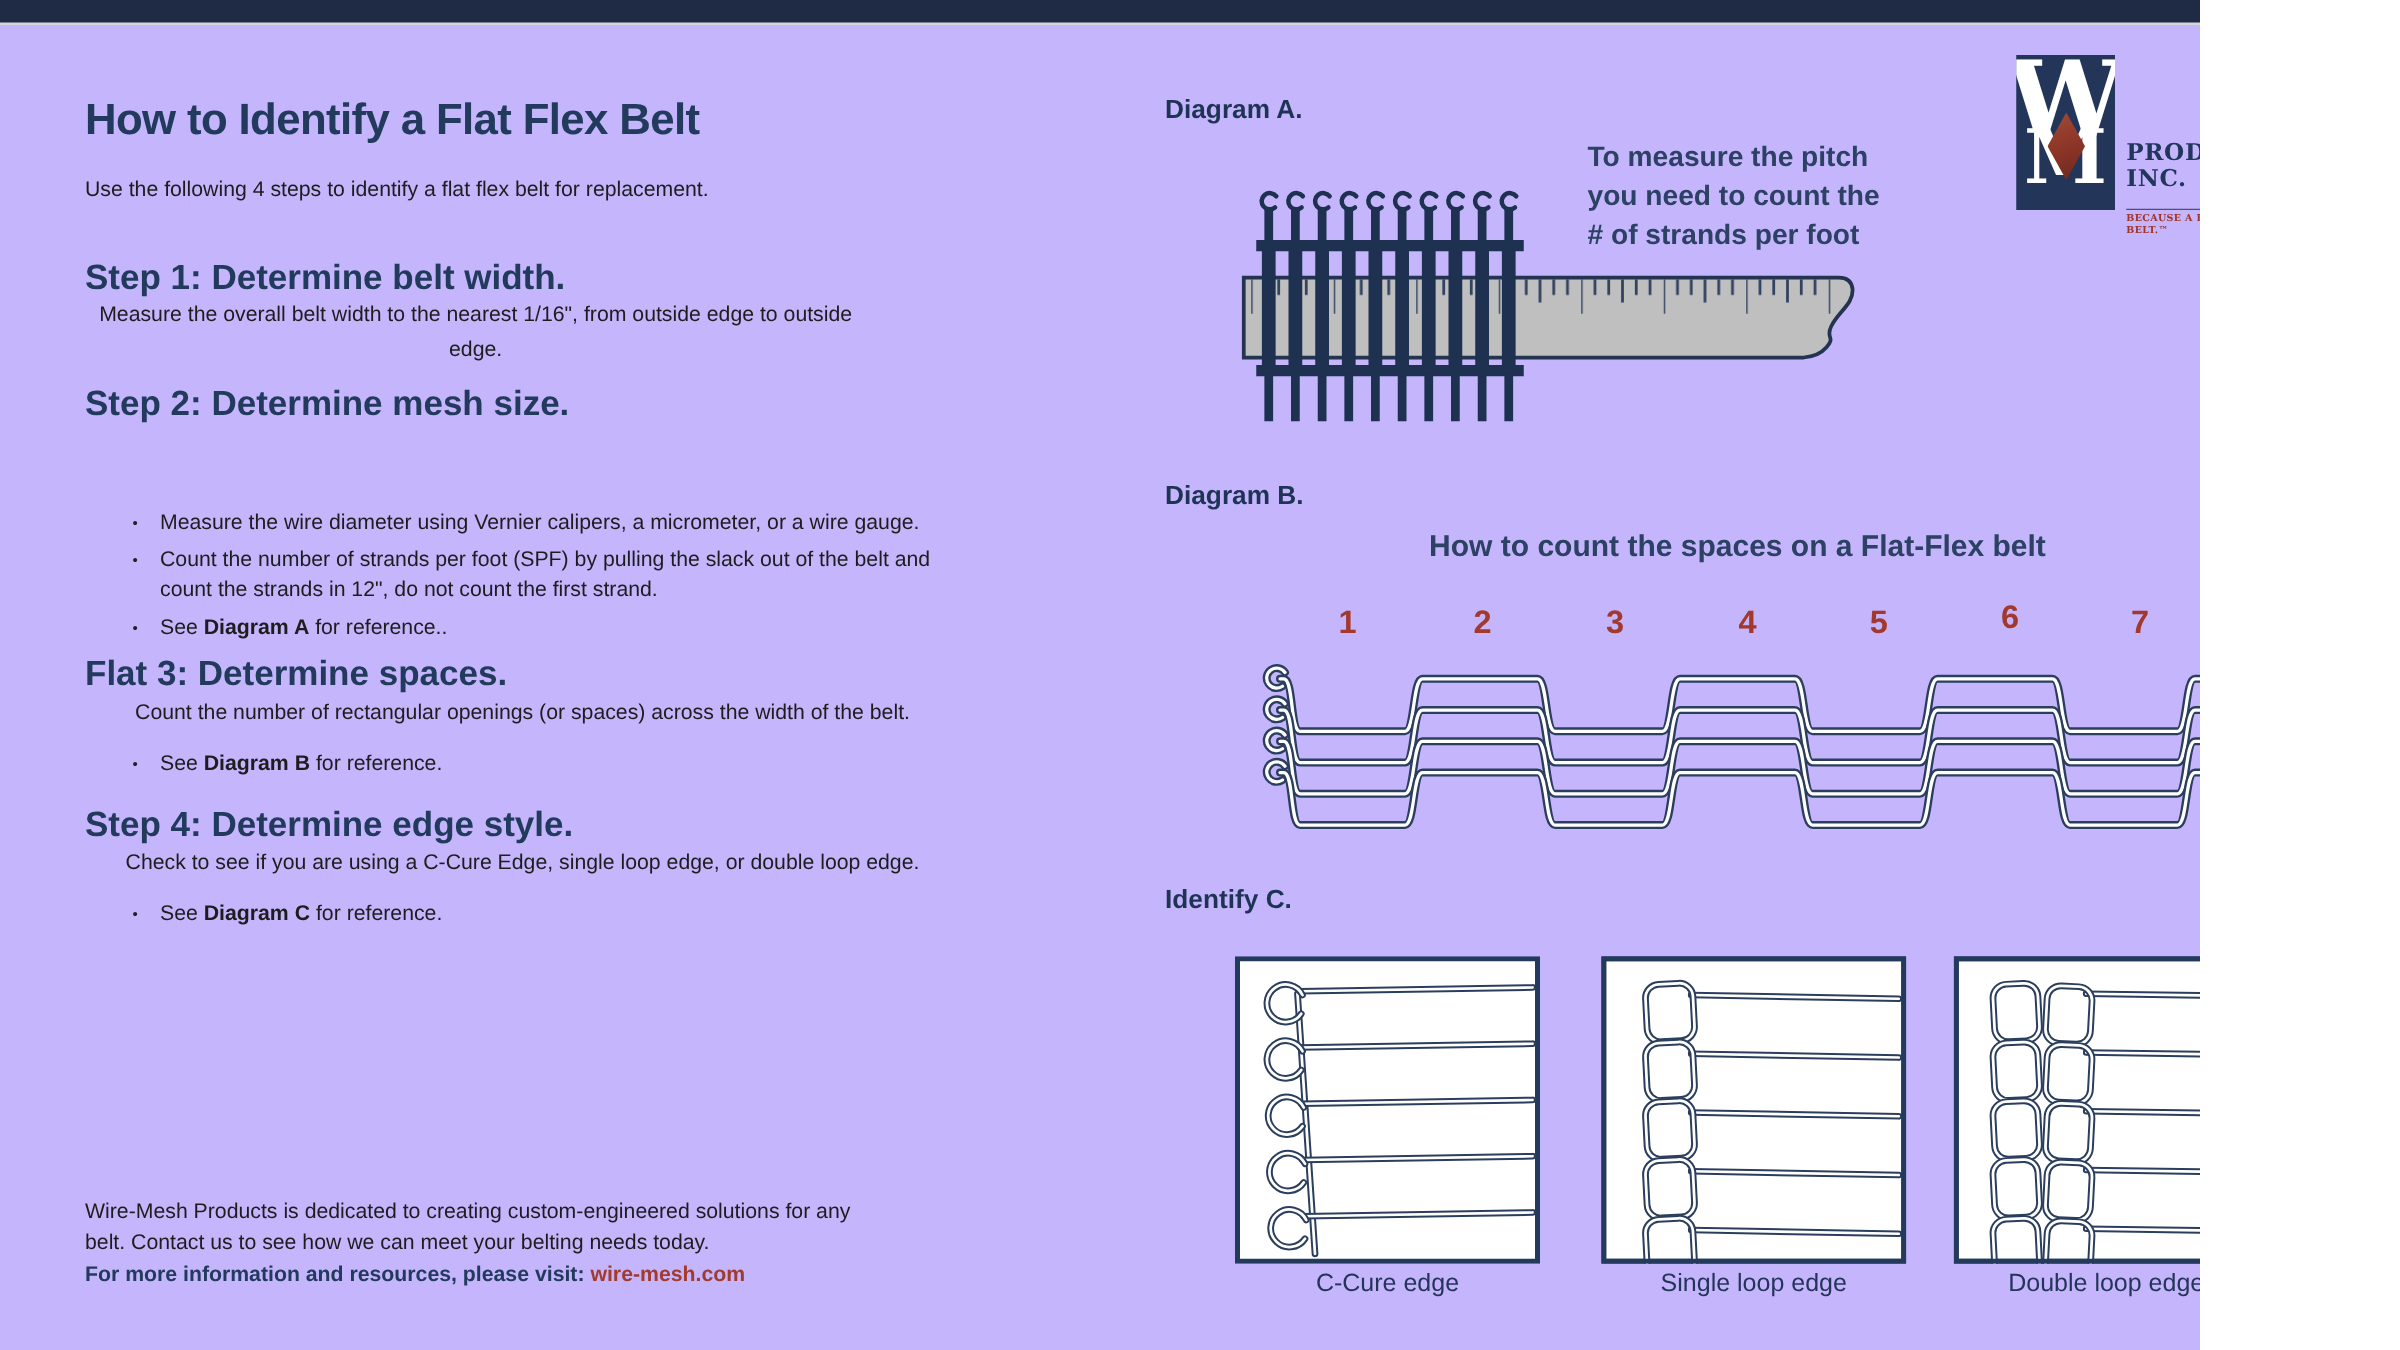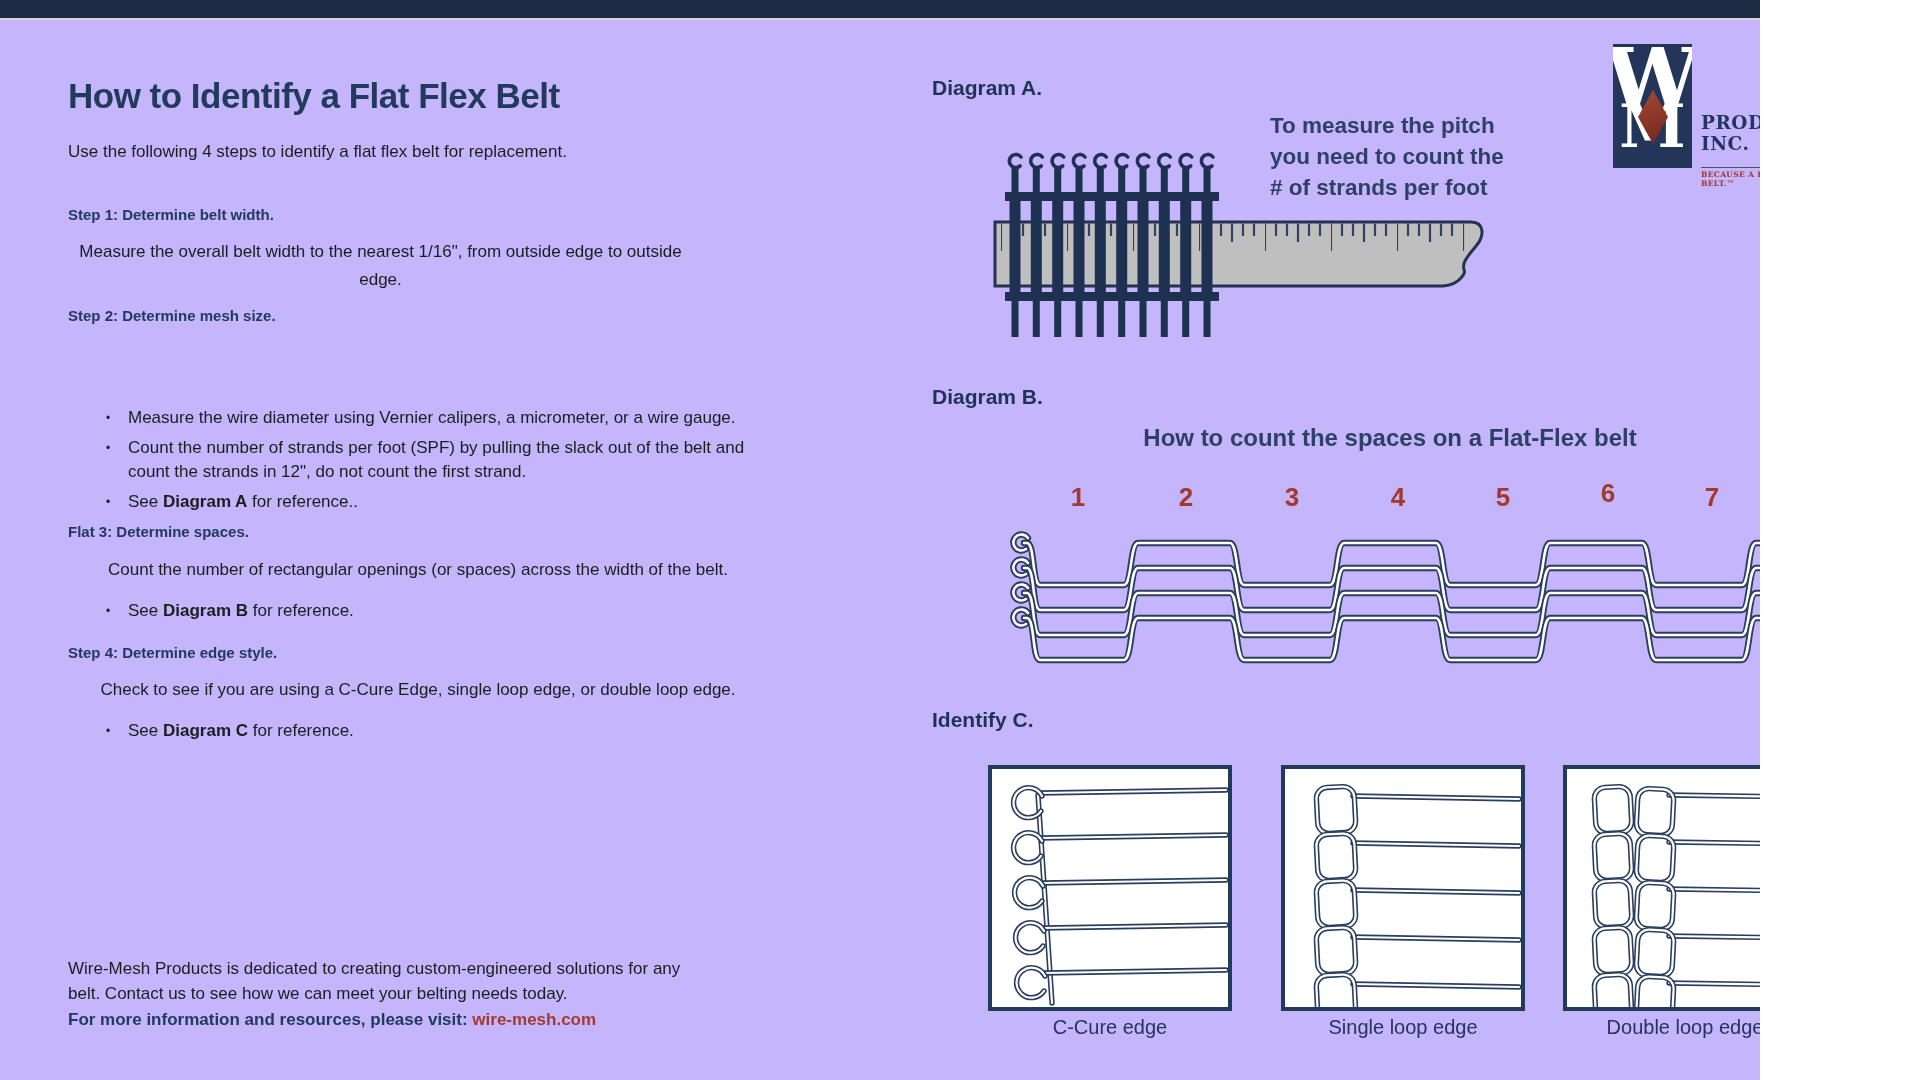--- a/index.html
+++ b/index.html
@@ -7,21 +7,21 @@
   #page {
     position:relative; width:1760px; height:1080px; overflow:hidden;
     background:#c4b5fd; font-family:"Liberation Sans", sans-serif; color:#1d1d1d;
   }
   .abs { position:absolute; }
   #top-bar { left:0; top:0; width:1920px; height:20px; background:#1f2a44; border-bottom:2px solid #d4d6da; }
 
   
   #page-title { left:68px; top:76px; font-size:35px; font-weight:bold; color:#223a5c; letter-spacing:-0.5px; }
   #intro { left:68px; top:142px; font-size:17px; color:#1d1d1d; }
-  .step-head { left:68px; font-size:15px; font-weight:bold; color:#223a5c; }
+  .step-head { left:68px; font-size:28px; font-weight:bold; color:#223a5c; }
   .step-body { left:68px; font-size:17px; line-height:28px; color:#1d1d1d;text-align:center; }
   .em-strong { font-weight:bold; font-style:italic; }
   .bullets { left:106px; list-style:none; font-size:17px; line-height:24px; color:#1d1d1d; }
   .bullets li { position:relative; padding-left:22px; margin-bottom:6px; }
   .bullets li::before { content:"•"; position:absolute; left:0; top:0; font-size:12px; line-height:24px; color:#222; }
   .bullets b { font-weight:bold; }
   #footer-text { left:68px; top:956px; width:615px; font-size:17px; line-height:25px; color:#1d1d1d; }
   #footer-cta { left:68px; top:1010px; font-size:17px; font-weight:bold; color:#223a5c; }
   #footer-cta a { color:#a23b2e; text-decoration:none; font-weight:bold; }
 

